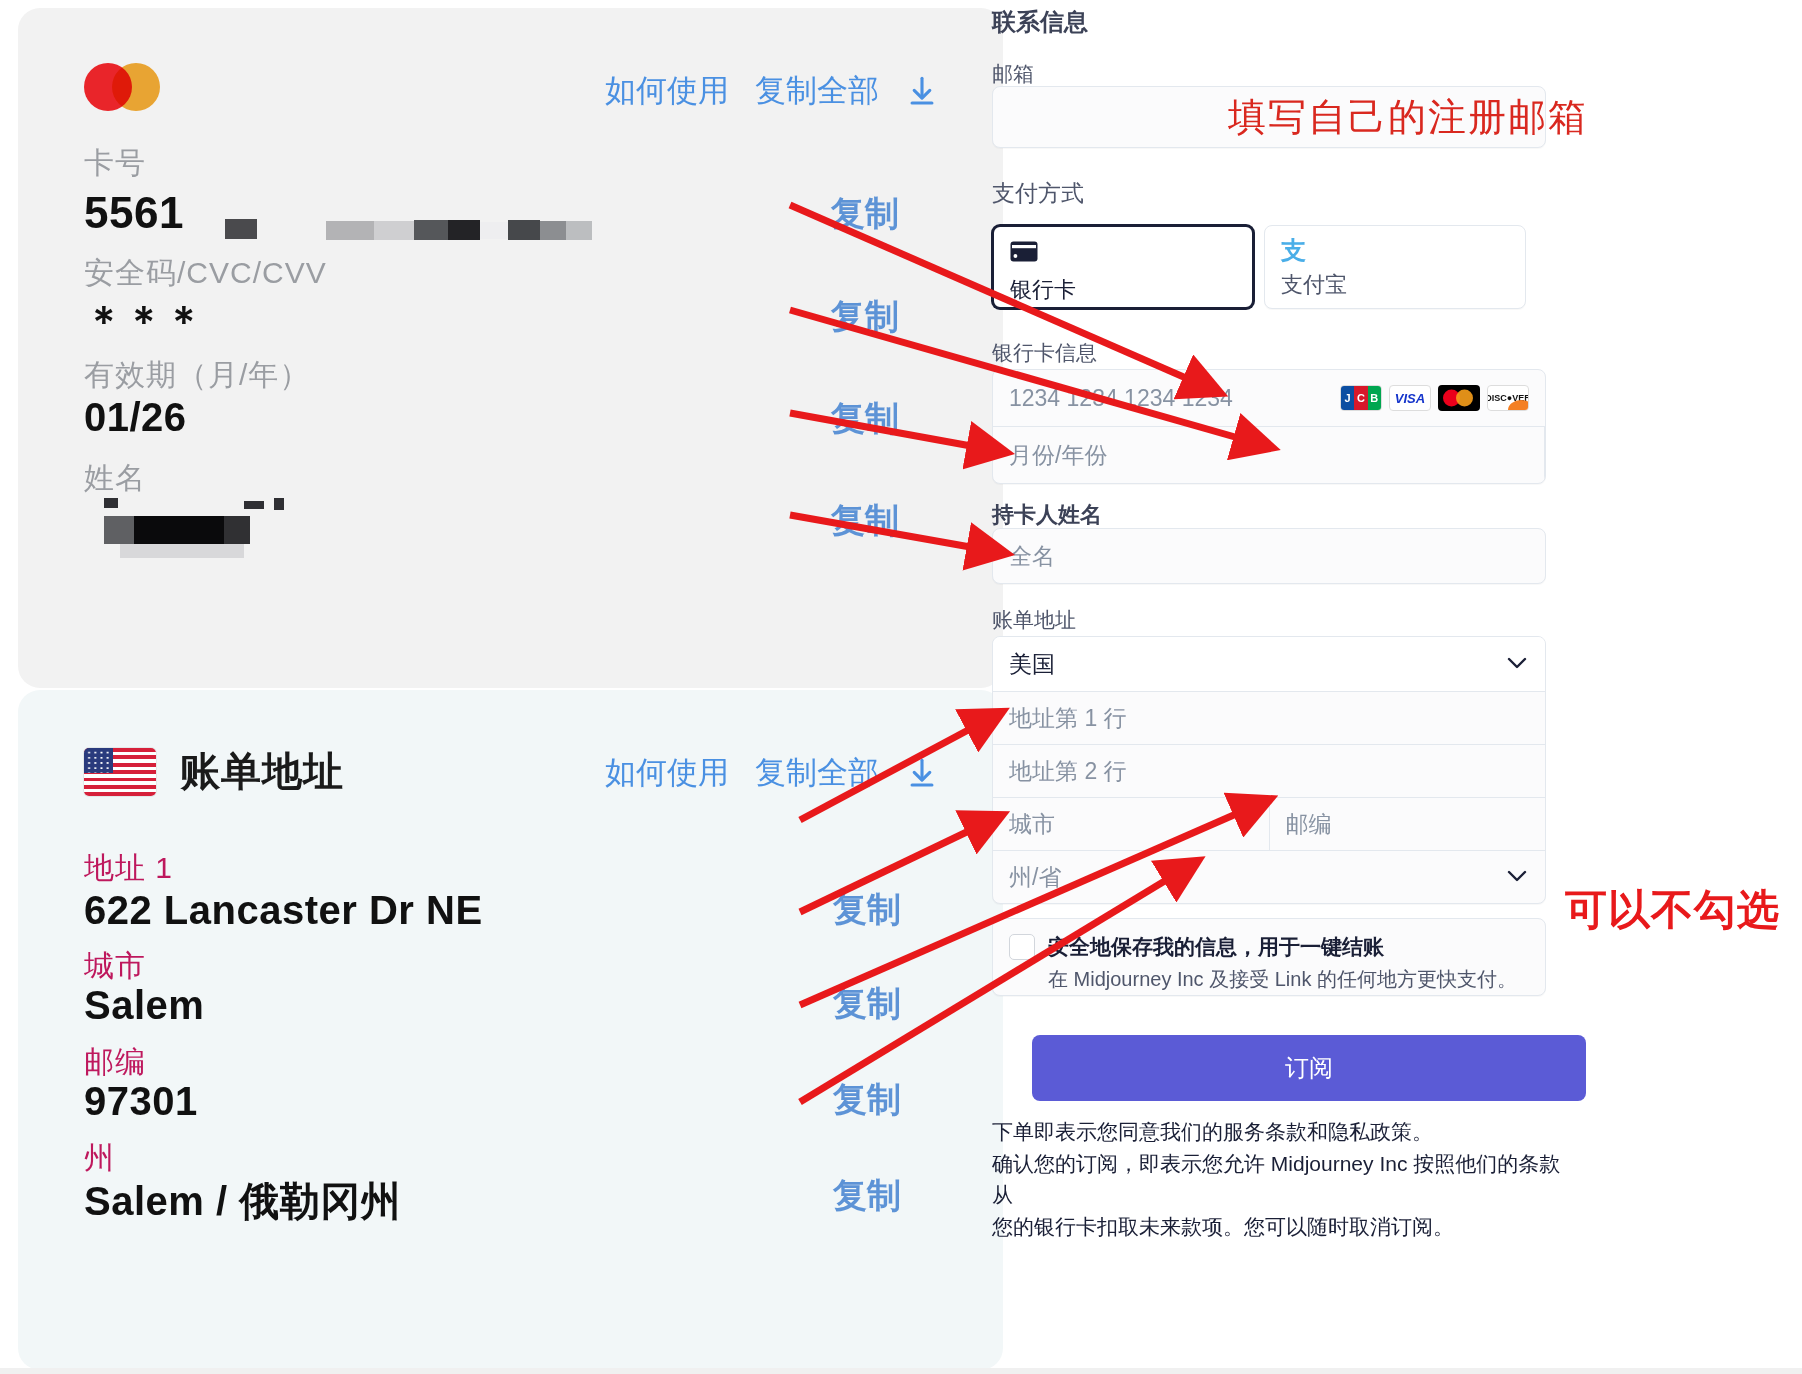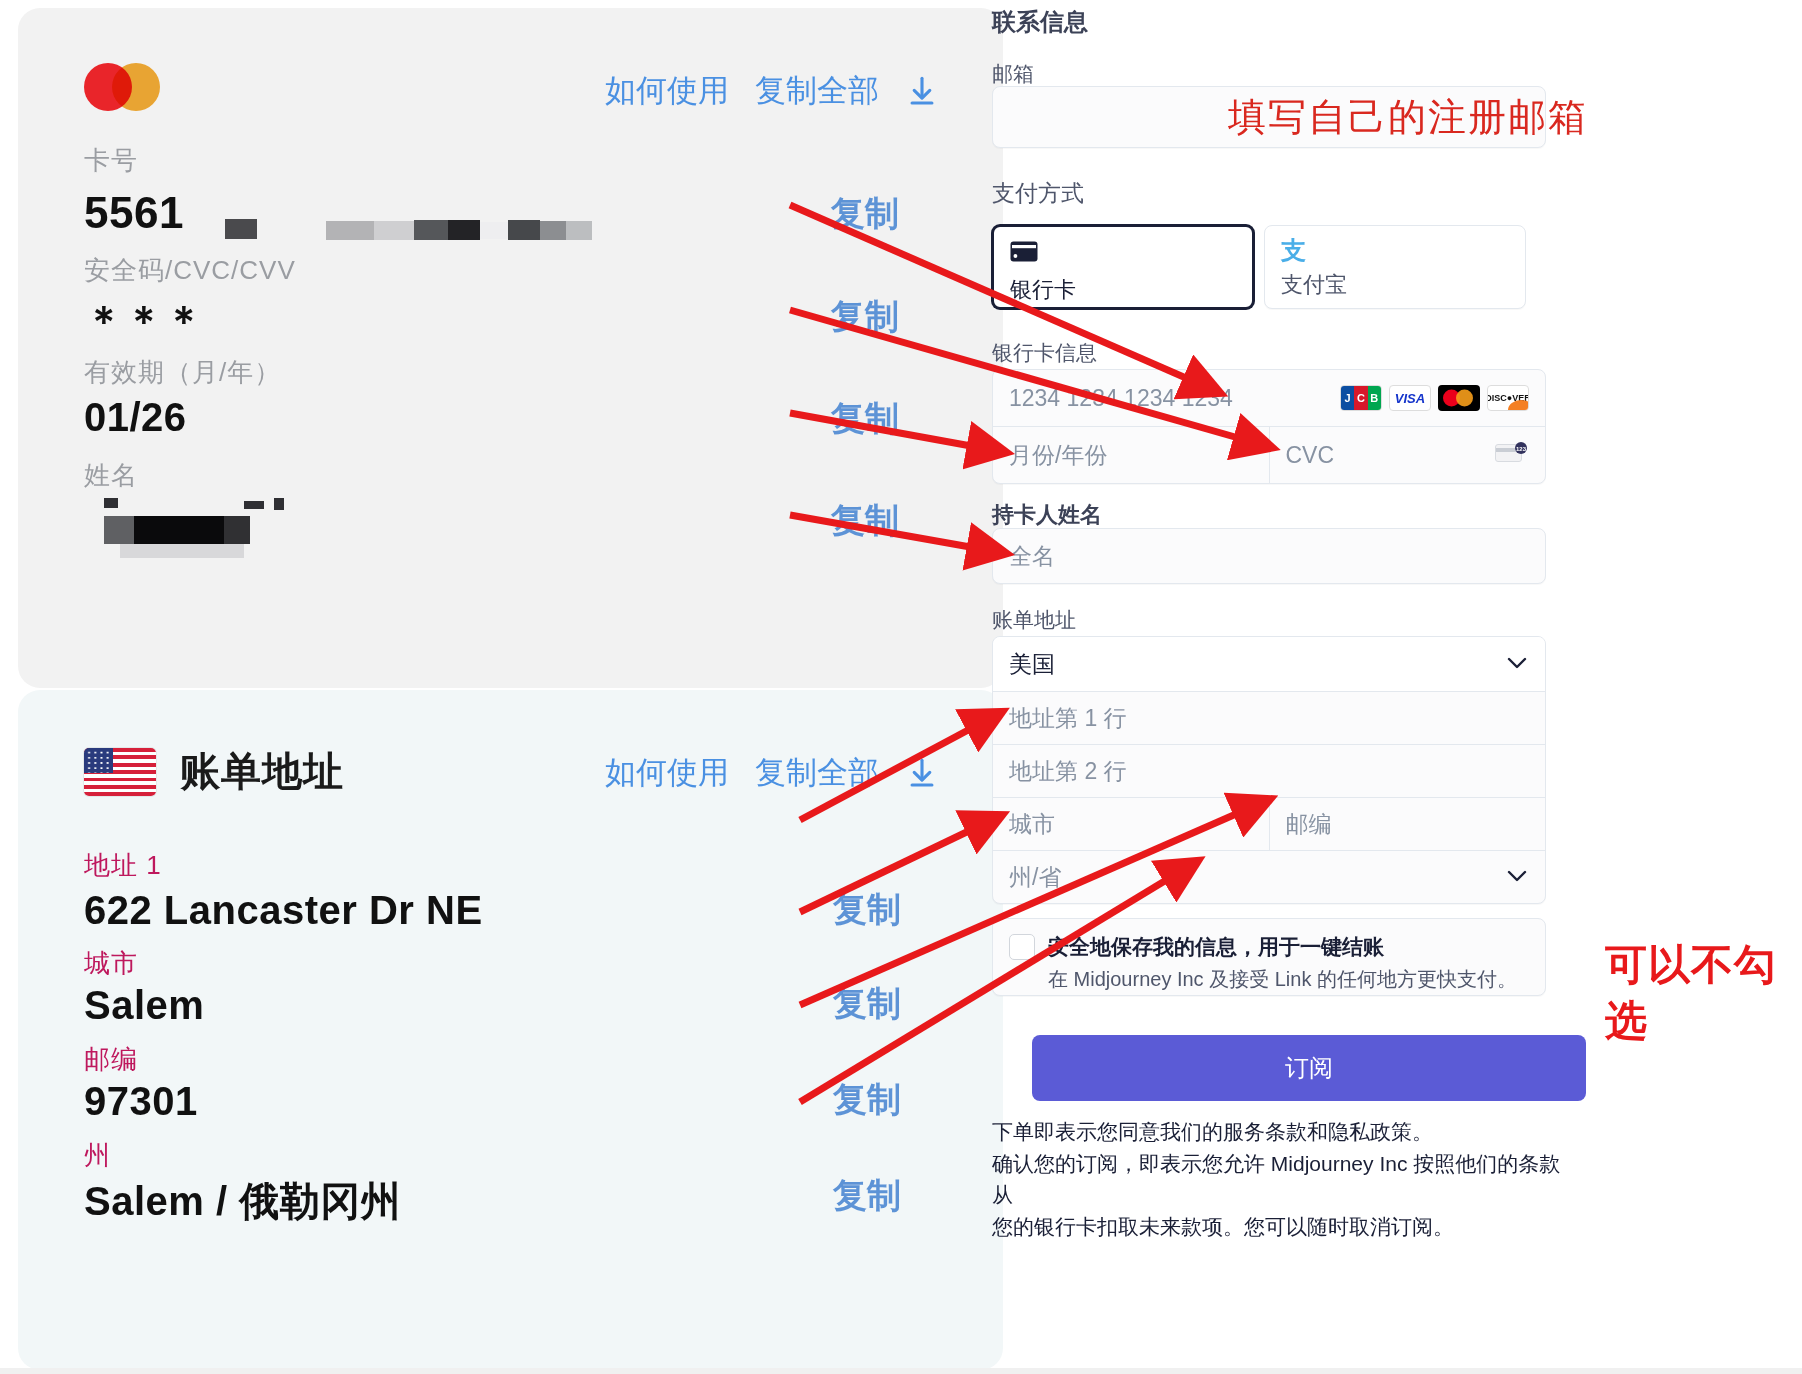--- a/index.html
+++ b/index.html
@@ -41,21 +41,21 @@
   .flag .canton { position:absolute; left:0; top:0; width:40%; height:53.8%; background:#2a3b7d; }
   .flag .stars { position:absolute; left:2px; top:2px; width:36%; height:48%;
     background-image: radial-gradient(circle, #fff 0.9px, transparent 1.1px);
     background-size: 6.2px 5.2px; }
 
   .hdr-title { font-size: 40px; font-weight: 700; color: #1a1a1a; margin-left: 24px; letter-spacing: 1px;}
   .hdr-links { display: flex; align-items: center; gap: 26px; }
   .lnk { color: #4a90e2; font-size: 31px; font-weight: 500; cursor: pointer; }
   .dl-icon { width: 34px; height: 36px; }
 
-  .field-label { font-size: 26px; color: #9a9da2; font-weight: 400; letter-spacing: 1px;}
+  .field-label { font-size: 30px; color: #9a9da2; font-weight: 400; letter-spacing: 1px;}
   .field-label.dark { color: #be185d; margin-top: 48px; }
   .field-value { font-size: 38px; font-weight: 800; color: #111; letter-spacing: .5px; }
   .copy-btn { color: #5d93d6; font-size: 34px; font-weight: 600; cursor: pointer; }
 
   
   .redact { position: absolute; }
   .rb { position: absolute; }
 
   
   .right-pane {
@@ -322,31 +322,20 @@
             <span class="brand b-disc">DISC●VER</span>
           </span>
         </div>
       </div>
       <div class="cg-div-h"></div>
       <div class="cg-row">
         <div class="cg-cell">
           <span class="ph">月份/年份</span>
         </div>
         <div class="cg-div-v"></div>
-        <div class="cg-cell" style="justify-content:space-between;">
-          <span class="ph">CVC</span>
-          <span>
-            <svg width="34" height="22" viewBox="0 0 34 22">
-              <rect x="0.5" y="2.5" width="26" height="17" rx="2.5" fill="#f2f2f4" stroke="#d8dbe0"></rect>
-              <rect x="1" y="6" width="25" height="4" fill="#c9cdd4"></rect>
-              <circle cx="26" cy="6" r="6" fill="#32325d"></circle>
-              <text x="26" y="8.6" font-size="6" fill="#fff" text-anchor="middle" font-family="Liberation Sans, sans-serif" font-weight="700">123</text>
-            </svg>
-          </span>
-        </div>
       </div>
     </div>
 
     <div style="position:absolute; left:-18px; top:500px;">
       <span class="rsec-label">持卡人姓名</span>
     </div>
     <div class="fld" style="position:absolute; left:-18px; top:528px; width:554px; height:56px; padding:0 16px;">
       <span class="ph">全名</span>
     </div>
 
@@ -414,21 +403,21 @@
     </div>
 
     <div class="legal" style="position:absolute; left:-18px; top:1116px; width:580px;">
       <div>下单即表示您同意我们的服务条款和隐私政策。</div>
       <div>确认您的订阅，即表示您允许 Midjourney Inc 按照他们的条款从</div>
       <div>您的银行卡扣取未来款项。您可以随时取消订阅。</div>
     </div>
   </div>
 
   <div class="ann-email" style="left:1228px; top:92px;">填写自己的注册邮箱</div>
-  <div class="ann-check" style="left:1565px; top:937px;margin-left:40px;">可以不勾选</div>
+  <div class="ann-check" style="left:1565px; top:882px;">可以不勾选</div>
 
   <svg class="arrows" viewBox="0 0 1802 1374">
     <defs>
       <marker id="ah" markerWidth="7" markerHeight="7" refX="5.4" refY="3.5" orient="auto">
         <path d="M0,0 L7,3.5 L0,7 z" fill="#e8191b"></path>
       </marker>
     </defs>
     <g stroke="#e8191b" stroke-width="7" marker-end="url(#ah)" fill="none">
 
       <line x1="790" y1="205" x2="1218" y2="392"></line>

